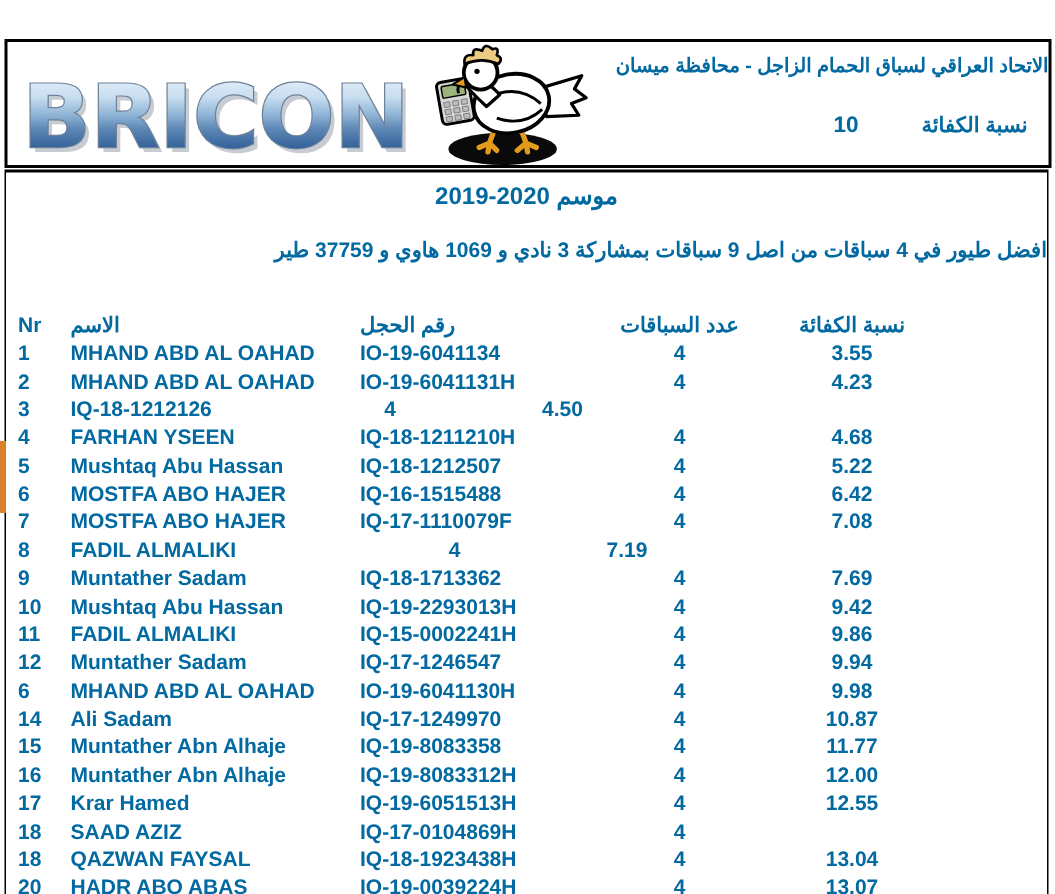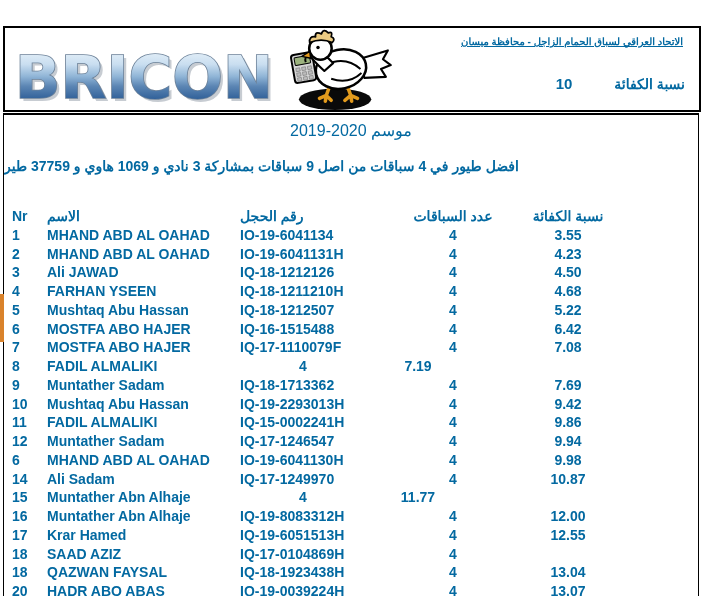--- a/index.html
+++ b/index.html
@@ -4,34 +4,34 @@
 <style>
   html,body{margin:0;padding:0;background:#fff;}
   .page{position:relative;width:703px;height:596px;background:#ffffff;overflow:hidden;
         font-family:"Liberation Sans",sans-serif;color:#0369a1;margin-top:24px;}
 
   
   .header-box{position:absolute;left:3px;top:2px;width:694px;height:82px;
               border:2px solid #000;background:#fff;}
   .logo-svg{position:absolute;left:4px;top:11px;}
   .pigeon-svg{position:absolute;left:270px;top:0px;}
-  .fed-title{position:absolute;top:8px;right:16px;direction:rtl;
-             font-size:10px;font-weight:bold;white-space:nowrap;text-decoration:underline;}
+  .fed-title{position:absolute;top:8px;right:0;direction:rtl;
+             font-size:13px;font-weight:bold;white-space:nowrap;}
   .metric{position:absolute;top:47px;right:14px;direction:rtl;display:flex;
           align-items:baseline;gap:42px;font-weight:bold;}
   .metric .m-label{font-size:14px;}
   .metric .m-value{font-size:15px;}
 
   
   .content-box{position:absolute;left:3px;top:89px;width:694px;height:501px;
                border:1px solid #000;border-top-width:2px;border-bottom-width:2px;
                background:#fff;overflow:hidden;}
   .season-title{position:absolute;top:6px;left:0;right:0;text-align:center;
-                direction:rtl;font-size:16px;font-weight:normal;}
-  .subtitle{position:absolute;top:43px;left:0;right:0;text-align:left;
+                direction:rtl;font-size:16px;font-weight:bold;}
+  .subtitle{position:absolute;top:43px;left:0;right:0;text-align:right;
             direction:rtl;font-size:14px;font-weight:bold;}
 
   
   .rtable{position:absolute;top:92px;left:0;right:0;}
   .trow{display:flex;height:18.75px;line-height:18.75px;padding-left:8px;
         font-size:14px;font-weight:bold;white-space:nowrap;}
   .c-nr{width:35px;}
   .c-name{width:193px;}
   .c-ring{width:150px;}
   .c-races{width:126px;text-align:center;}
@@ -134,21 +134,20 @@
   <div class="trow">
     <div class="c-nr">2</div>
     <div class="c-name">MHAND ABD AL OAHAD</div>
     <div class="c-ring">IO-19-6041131H</div>
     <div class="c-races">4</div>
     <div class="c-eff">4.23</div>
   </div>
 
   <div class="trow">
     <div class="c-nr">3</div>
-    <div class="c-name">Ali JAWAD</div>
     <div class="c-ring">IQ-18-1212126</div>
     <div class="c-races">4</div>
     <div class="c-eff">4.50</div>
   </div>
 
   <div class="trow">
     <div class="c-nr">4</div>
     <div class="c-name">FARHAN YSEEN</div>
     <div class="c-ring">IQ-18-1211210H</div>
     <div class="c-races">4</div>
@@ -230,20 +229,21 @@
     <div class="c-nr">14</div>
     <div class="c-name">Ali Sadam</div>
     <div class="c-ring">IQ-17-1249970</div>
     <div class="c-races">4</div>
     <div class="c-eff">10.87</div>
   </div>
 
   <div class="trow">
     <div class="c-nr">15</div>
     <div class="c-name">Muntather Abn Alhaje</div>
+    <div class="c-ring">IQ-19-8083358</div>
     <div class="c-races">4</div>
     <div class="c-eff">11.77</div>
   </div>
 
   <div class="trow">
     <div class="c-nr">16</div>
     <div class="c-name">Muntather Abn Alhaje</div>
     <div class="c-ring">IQ-19-8083312H</div>
     <div class="c-races">4</div>
     <div class="c-eff">12.00</div>

